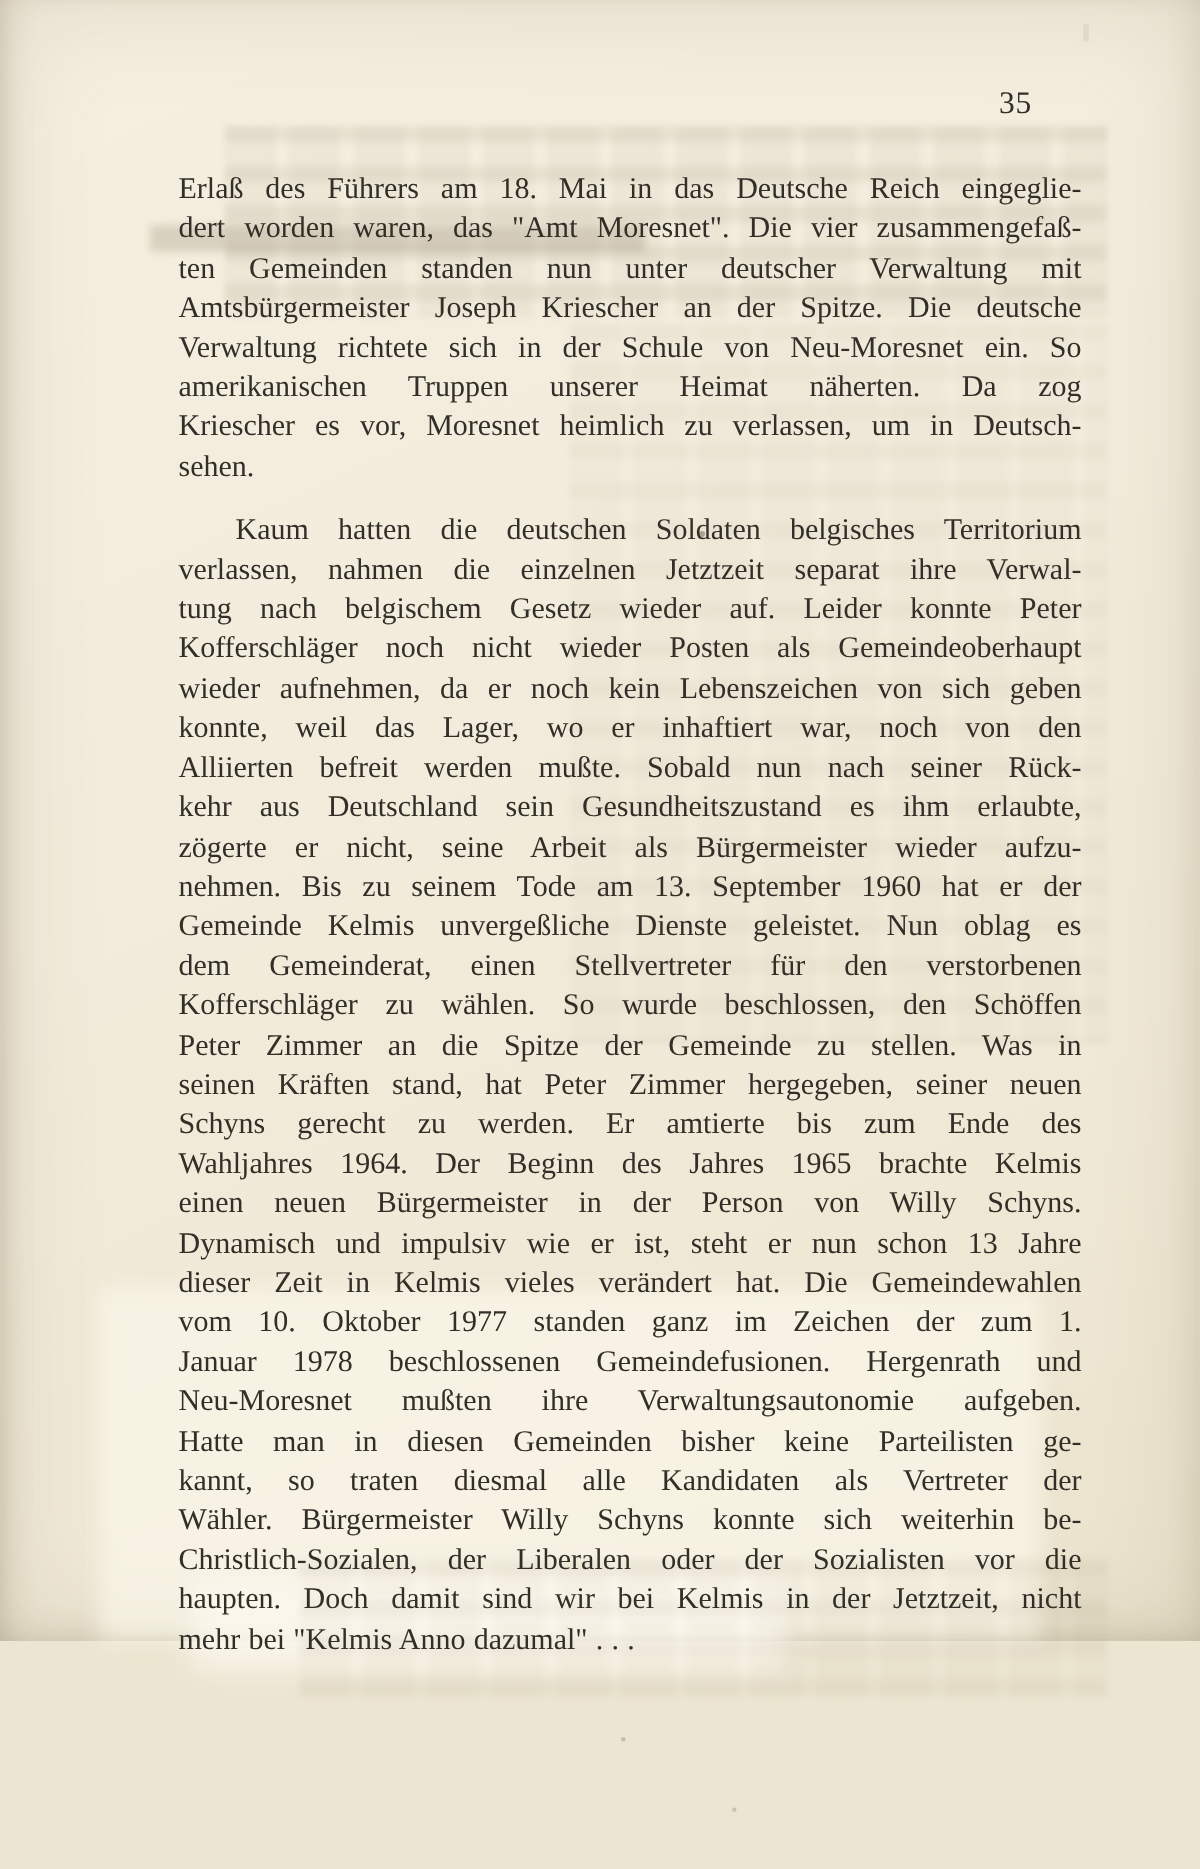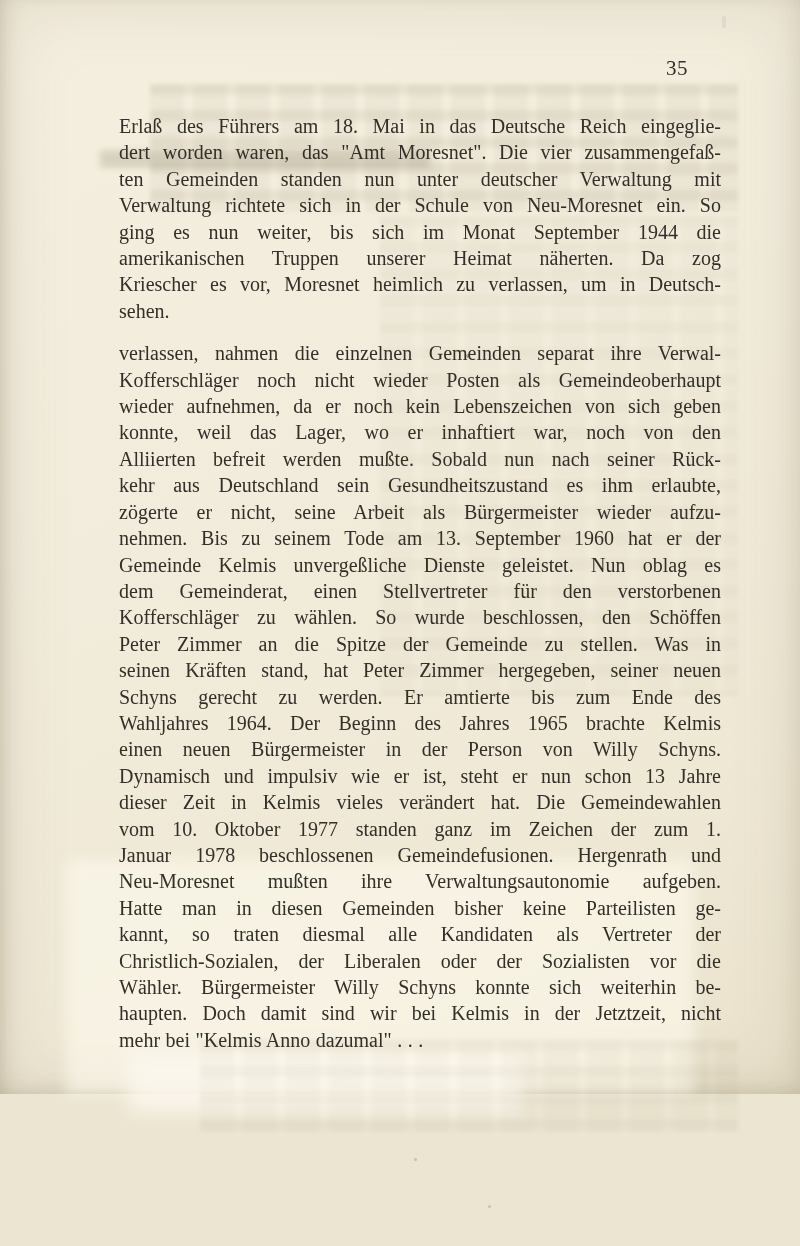--- a/index.html
+++ b/index.html
@@ -111,28 +111,30 @@
   <div class="speck s3"></div>
   <div class="speck s4"></div>
 
   <div class="page-number">35</div>
 
   <div class="text-block">
       <div class="paragraph">
         <div class="line">Erlaß des Führers am 18. Mai in das Deutsche Reich eingeglie-</div>
         <div class="line">dert worden waren, das "Amt Moresnet". Die vier zusammengefaß-</div>
         <div class="line">ten Gemeinden standen nun unter deutscher Verwaltung mit</div>
+        <div class="line">Amtsbürgermeister Joseph Kriescher an der Spitze. Die deutsche</div>
         <div class="line">Verwaltung richtete sich in der Schule von Neu-Moresnet ein. So</div>
-        <div class="line">ging es nun weiter, bis sich im Monat September 1944 die</div>
         <div class="line">amerikanischen Truppen unserer Heimat näherten. Da zog</div>
         <div class="line">Kriescher es vor, Moresnet heimlich zu verlassen, um in Deutsch-</div>
         <div class="line last">sehen.</div>
       </div>
       <div class="paragraph spaced">
-        <div class="line">verlassen, nahmen die einzelnen Gemeinden separat ihre Verwal-</div>
+        <div class="line indent">Kaum hatten die deutschen Soldaten belgisches Territorium</div>
+        <div class="line">verlassen, nahmen die einzelnen Jetztzeit separat ihre Verwal-</div>
+        <div class="line">tung nach belgischem Gesetz wieder auf. Leider konnte Peter</div>
         <div class="line">Kofferschläger noch nicht wieder Posten als Gemeindeoberhaupt</div>
         <div class="line">wieder aufnehmen, da er noch kein Lebenszeichen von sich geben</div>
         <div class="line">konnte, weil das Lager, wo er inhaftiert war, noch von den</div>
         <div class="line">Alliierten befreit werden mußte. Sobald nun nach seiner Rück-</div>
         <div class="line">kehr aus Deutschland sein Gesundheitszustand es ihm erlaubte,</div>
         <div class="line">zögerte er nicht, seine Arbeit als Bürgermeister wieder aufzu-</div>
         <div class="line">nehmen. Bis zu seinem Tode am 13. September 1960 hat er der</div>
         <div class="line">Gemeinde Kelmis unvergeßliche Dienste geleistet. Nun oblag es</div>
         <div class="line">dem Gemeinderat, einen Stellvertreter für den verstorbenen</div>
         <div class="line">Kofferschläger zu wählen. So wurde beschlossen, den Schöffen</div>
@@ -141,20 +143,20 @@
         <div class="line">Schyns gerecht zu werden. Er amtierte bis zum Ende des</div>
         <div class="line">Wahljahres 1964. Der Beginn des Jahres 1965 brachte Kelmis</div>
         <div class="line">einen neuen Bürgermeister in der Person von Willy Schyns.</div>
         <div class="line">Dynamisch und impulsiv wie er ist, steht er nun schon 13 Jahre</div>
         <div class="line">dieser Zeit in Kelmis vieles verändert hat. Die Gemeindewahlen</div>
         <div class="line">vom 10. Oktober 1977 standen ganz im Zeichen der zum 1.</div>
         <div class="line">Januar 1978 beschlossenen Gemeindefusionen. Hergenrath und</div>
         <div class="line">Neu-Moresnet mußten ihre Verwaltungsautonomie aufgeben.</div>
         <div class="line">Hatte man in diesen Gemeinden bisher keine Parteilisten ge-</div>
         <div class="line">kannt, so traten diesmal alle Kandidaten als Vertreter der</div>
+        <div class="line">Wähler. Bürgermeister Willy Schyns konnte sich weiterhin be-</div>
         <div class="line">Christlich-Sozialen, der Liberalen oder der Sozialisten vor die</div>
-        <div class="line">Wähler. Bürgermeister Willy Schyns konnte sich weiterhin be-</div>
         <div class="line">haupten. Doch damit sind wir bei Kelmis in der Jetztzeit, nicht</div>
         <div class="line last">mehr bei "Kelmis Anno dazumal" . . .</div>
       </div>
     </div>
 
 </div>
 
 </body></html>

